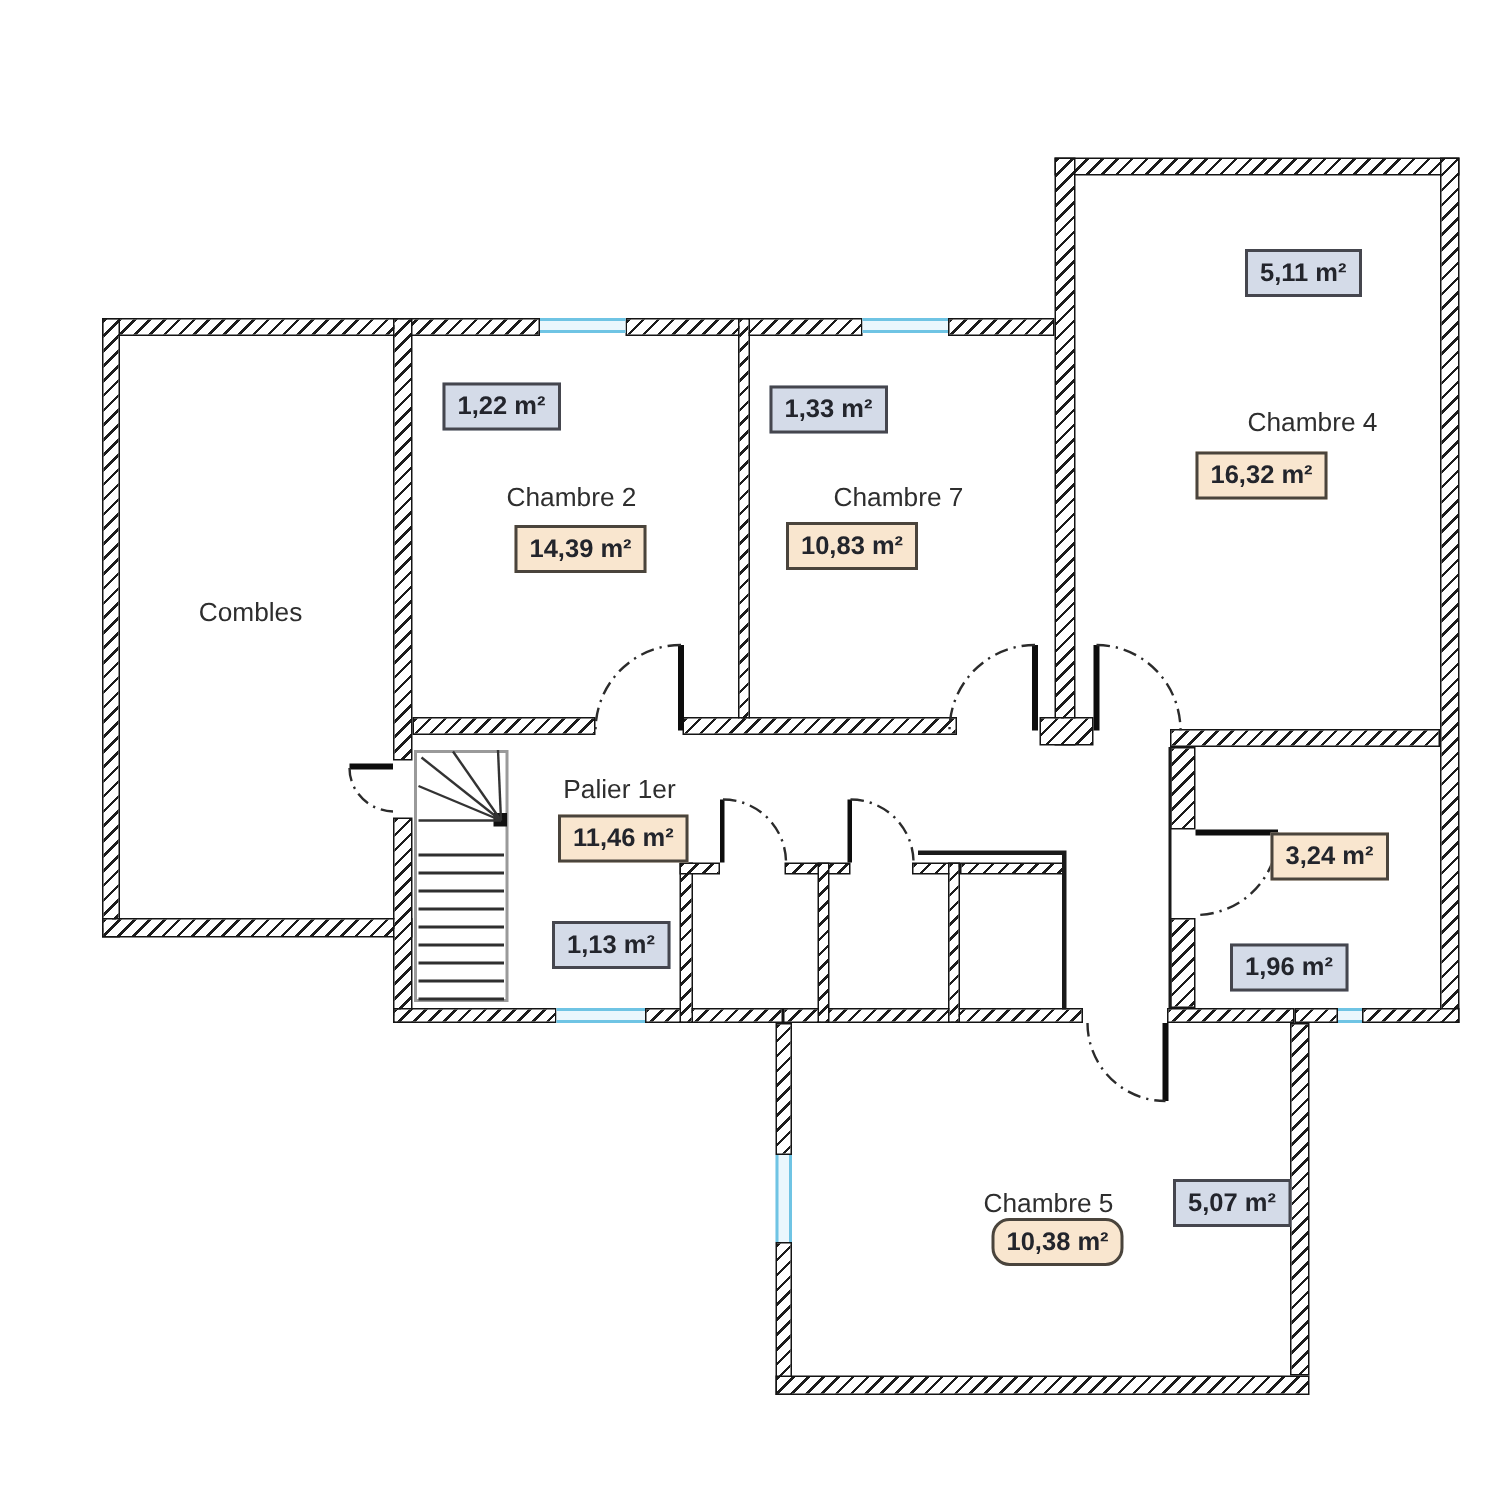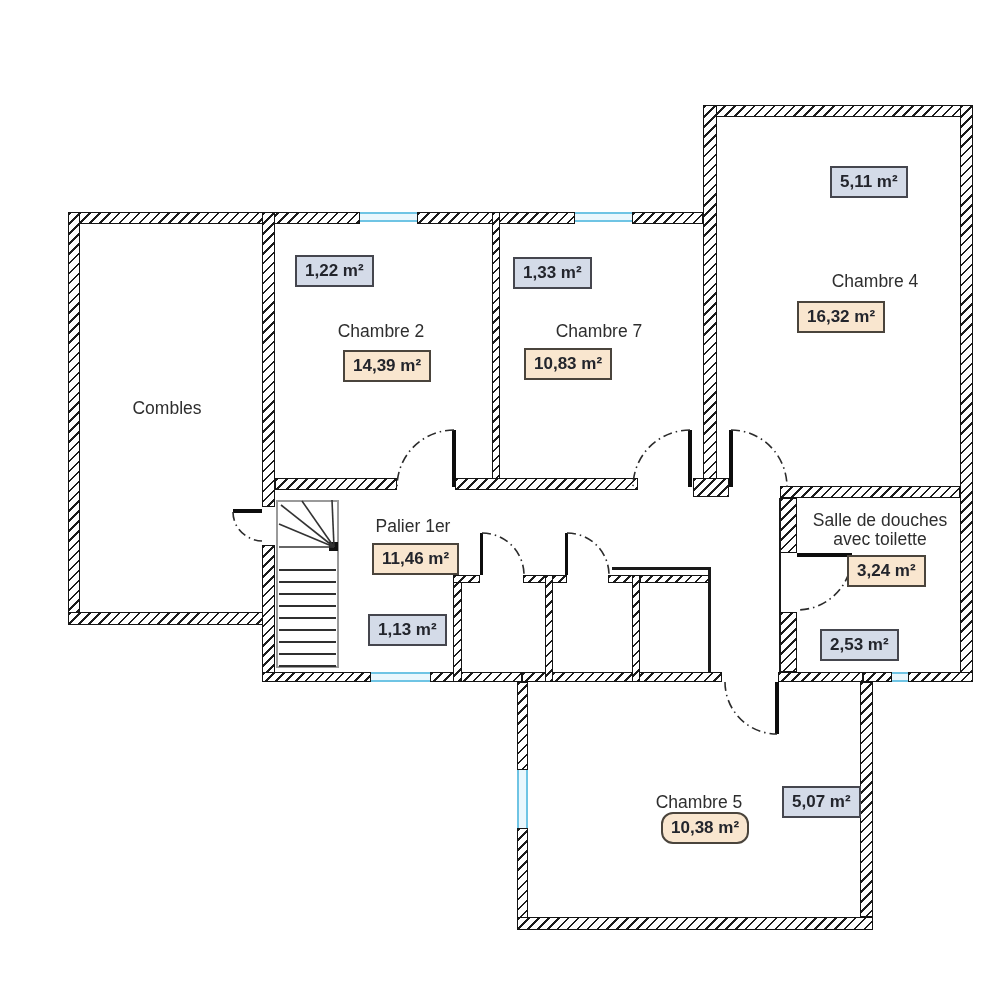--- a/index.html
+++ b/index.html
@@ -122,31 +122,27 @@
     <line class="winder" x1="334" y1="547" x2="302" y2="501"></line>
     <line class="winder" x1="334" y1="547" x2="332" y2="500"></line>
   </svg>
 
   <div class="room-label" style="left:167px; top:399px;">Combles</div>
   <div class="room-label" style="left:381px; top:322px;">Chambre 2</div>
   <div class="room-label" style="left:599px; top:322px;">Chambre 7</div>
   <div class="room-label" style="left:875px; top:272px;">Chambre 4</div>
   <div class="room-label" style="left:699px; top:793px;">Chambre 5</div>
   <div class="room-label" style="left:413px; top:517px;">Palier 1er</div>
-  <div class="room-label" style="left:880px; top:511px;">
-    <div>Salle de douches</div>
-    <div>avec toilette</div>
-  </div>
 
   <div class="badge blue" style="left:295px; top:255px;">1,22 m²</div>
   <div class="badge tan" style="left:343px; top:350px;">14,39 m²</div>
   <div class="badge blue" style="left:513px; top:257px;">1,33 m²</div>
   <div class="badge tan" style="left:524px; top:348px;">10,83 m²</div>
   <div class="badge blue" style="left:800px; top:166px;margin-left:30px;">5,11 m²</div>
   <div class="badge tan" style="left:797px; top:301px;">16,32 m²</div>
   <div class="badge tan" style="left:372px; top:543px;">11,46 m²</div>
   <div class="badge blue" style="left:368px; top:614px;">1,13 m²</div>
   <div class="badge tan" style="left:847px; top:555px;">3,24 m²</div>
-  <div class="badge blue" style="left:820px; top:629px;">2,53 m²</div>
+  <div class="badge blue" style="left:820px; top:629px;">1,96 m²</div>
   <div class="badge tan" style="left:661px; top:812px;border-radius:12px;">10,38 m²</div>
   <div class="badge blue" style="left:782px; top:786px;">5,07 m²</div>
 
 </div>
 
 </body></html>

